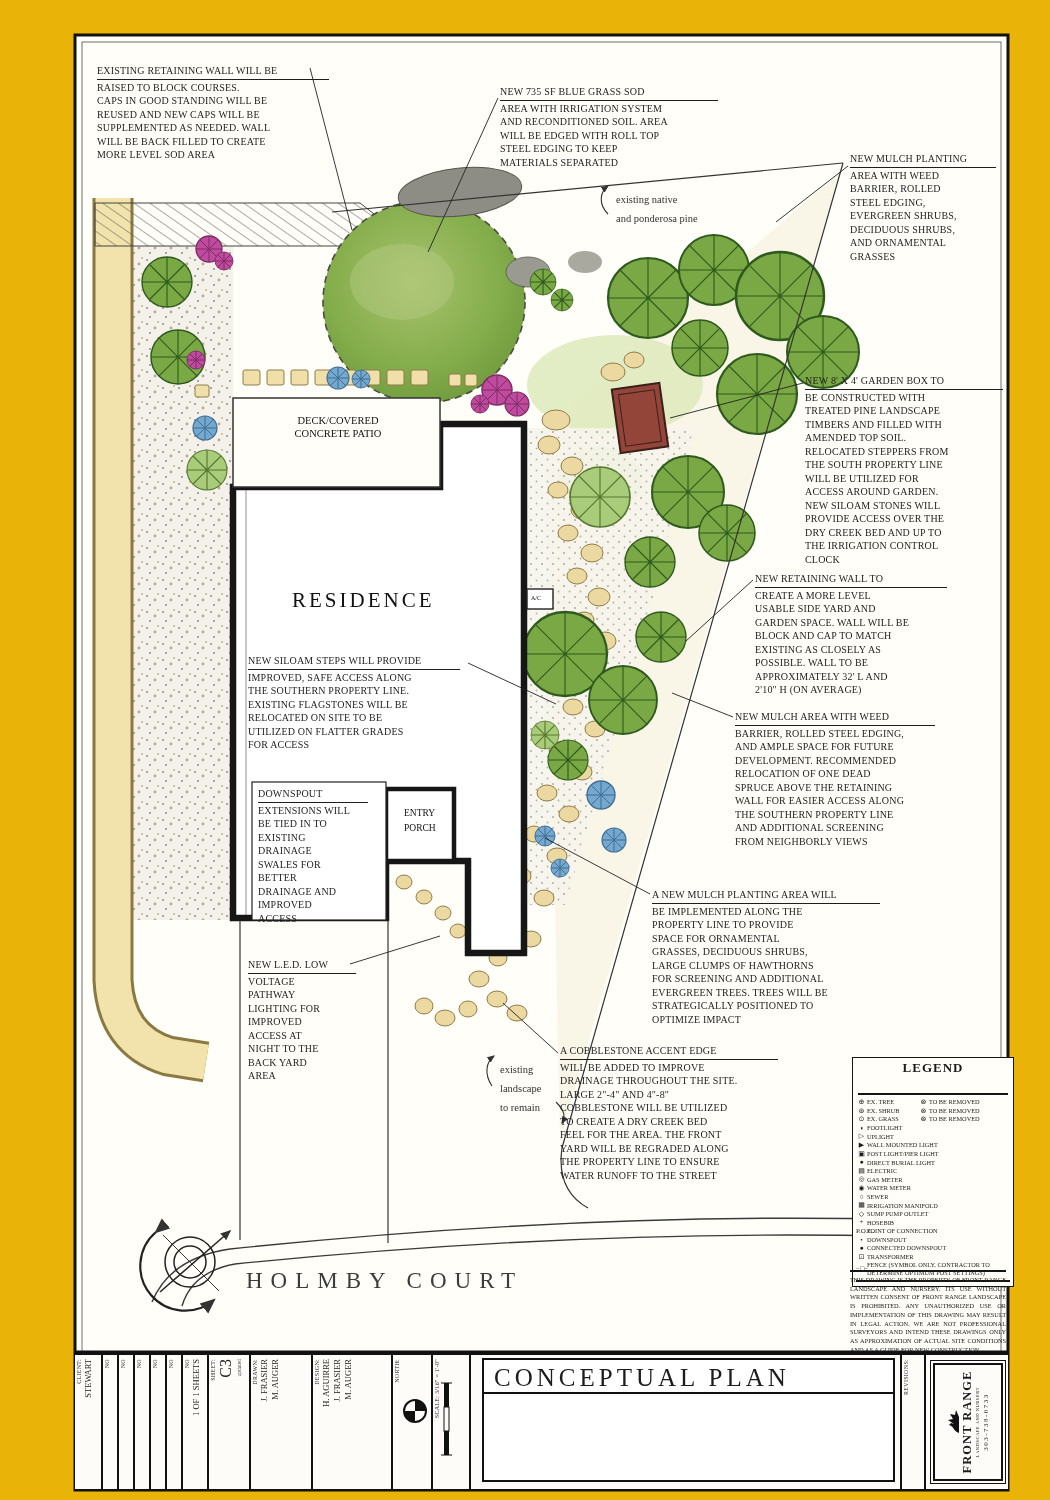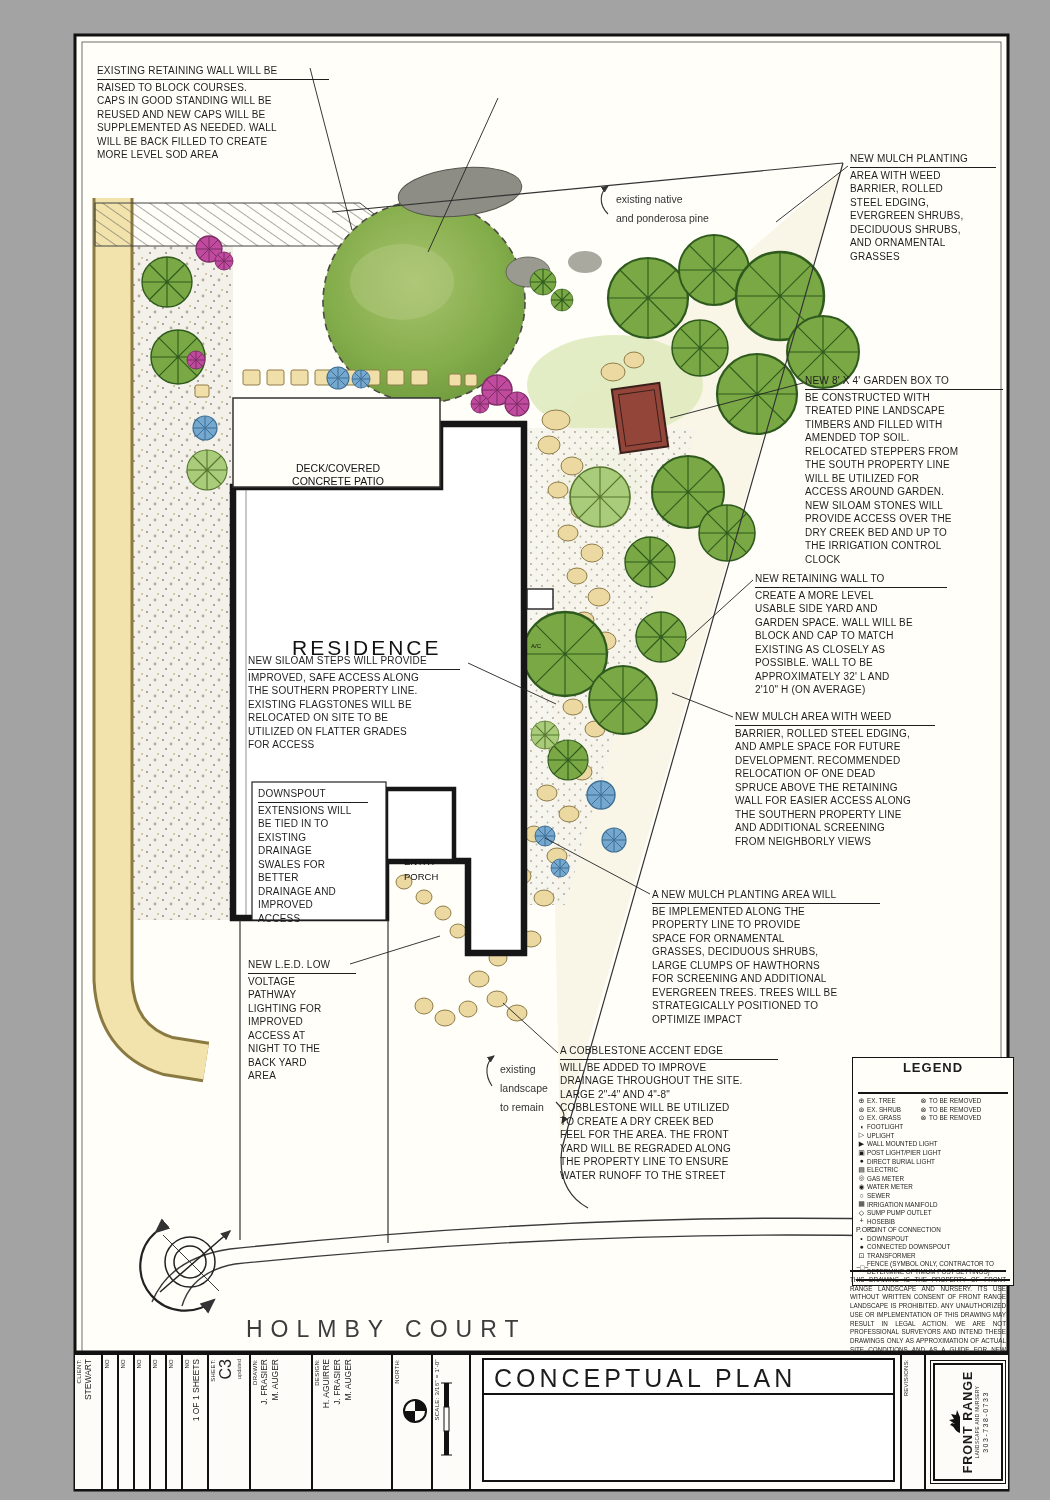--- a/index.html
+++ b/index.html
@@ -1,25 +1,25 @@
 <!DOCTYPE html>
 <html><head>
 <meta charset="utf-8">
 <style>
   html,body{margin:0;padding:0;background:#e9e7e1;}
-  #sheet{position:relative;width:1050px;height:1500px;background:#a3a3a3;overflow:hidden;
-         font-family:Liberation Sans, sans-serif;color:#1c1c1c;}
+  #sheet{position:relative;width:1050px;height:1500px;background:#eab308;overflow:hidden;
+         font-family:Liberation Serif, serif;color:#1c1c1c;}
   .abs{position:absolute;}
   svg{display:block;}
   
   .ann{position:absolute;font-size:10px;line-height:13.5px;letter-spacing:.2px;color:#1e1e1e;}
   .ann-t{border-bottom:1.5px solid #1e1e1e;padding-bottom:1px;margin-bottom:1px;white-space:pre;}
   .ann-b{white-space:pre-line;}
   .note{position:absolute;font-size:10.5px;line-height:19px;color:#333;white-space:pre-line;}
-  .plan-label{position:absolute;color:#111;margin-top:48px;}
+  .plan-label{position:absolute;color:#111;}
   .residence-label{font-size:21px;letter-spacing:3px;}
   .deck-label{font-size:10.5px;line-height:13px;white-space:pre-line;}
   .porch-label{font-size:9.5px;line-height:15px;white-space:pre-line;}
   .ac-label{font-size:6px;}
   .street-label{font-size:23px;letter-spacing:8px;color:#3c3c3c;}
   
   .legend{position:absolute;left:852px;top:1057px;width:154px;background:#fffef9;border:1.5px solid #141414;padding:2px 3px 4px 3px;}
   .lg-title{font-size:13px;text-align:center;letter-spacing:1px;border-bottom:2.5px solid #141414;margin:0 2px 3px 2px;padding-bottom:17px;font-weight:bold;}
   .lg-row{display:flex;align-items:center;font-size:6.3px;line-height:8.6px;white-space:nowrap;}
   .lg-sym{width:11px;text-align:center;font-size:7px;flex:0 0 11px;}
@@ -280,20 +280,28 @@
   <div class="ann" style="left:97px;top:64px;width:232px">
     <div class="ann-t">EXISTING RETAINING WALL WILL BE</div>
     <div class="ann-b">RAISED TO BLOCK COURSES.
 CAPS IN GOOD STANDING WILL BE
 REUSED AND NEW CAPS WILL BE
 SUPPLEMENTED AS NEEDED. WALL
 WILL BE BACK FILLED TO CREATE
 MORE LEVEL SOD AREA</div>
   </div>
 
+  <div class="ann" style="left:500px;top:85px;width:218px">
+    <div class="ann-t">NEW 735 SF BLUE GRASS SOD</div>
+    <div class="ann-b">AREA WITH IRRIGATION SYSTEM
+AND RECONDITIONED SOIL. AREA
+WILL BE EDGED WITH ROLL TOP
+STEEL EDGING TO KEEP
+MATERIALS SEPARATED</div>
+  </div>
 
   <div class="note" style="left:616px;top:190px">existing native
 and ponderosa pine</div>
 
   <div class="ann" style="left:850px;top:152px;width:146px">
     <div class="ann-t">NEW MULCH PLANTING</div>
     <div class="ann-b">AREA WITH WEED
 BARRIER, ROLLED
 STEEL EDGING,
 EVERGREEN SHRUBS,

